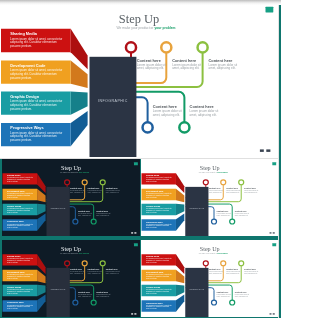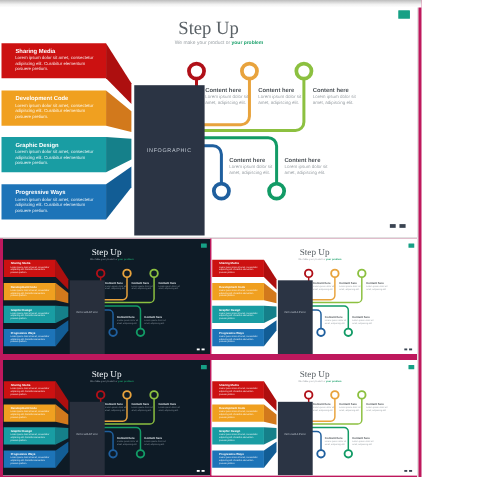--- a/index.html
+++ b/index.html
@@ -1,17 +1,17 @@
 <!DOCTYPE html>
 <html><head>
 <meta charset="utf-8">
 <style>
   html,body{margin:0;padding:0;background:#ffffff;}
   body{width:281px;height:318px;overflow:hidden;font-family:"Liberation Sans",sans-serif;}
-  .wrap{position:relative;width:281px;height:318px;background:#be185d;}
+  .wrap{position:relative;width:281px;height:318px;background:#0f766e;}
   .slide{position:absolute;overflow:hidden;background:#fff;}
   .slide svg{display:block;width:100%;height:100%;}
   .topfade{position:absolute;left:0;top:0;width:281px;height:5px;z-index:5;
     background:linear-gradient(to bottom,#bcbcbc 0px,#d8d8d8 1.5px,#f2f2f2 3px,#ffffff 5px);}
   .vedge{position:absolute;left:278px;top:0;width:1px;height:318px;background:#e3e3e3;z-index:4;}
   .hsep{position:absolute;left:0;top:158px;width:278px;height:1px;background:#e0e0e0;z-index:4;}
 </style>
 </head>
 <body>
 

